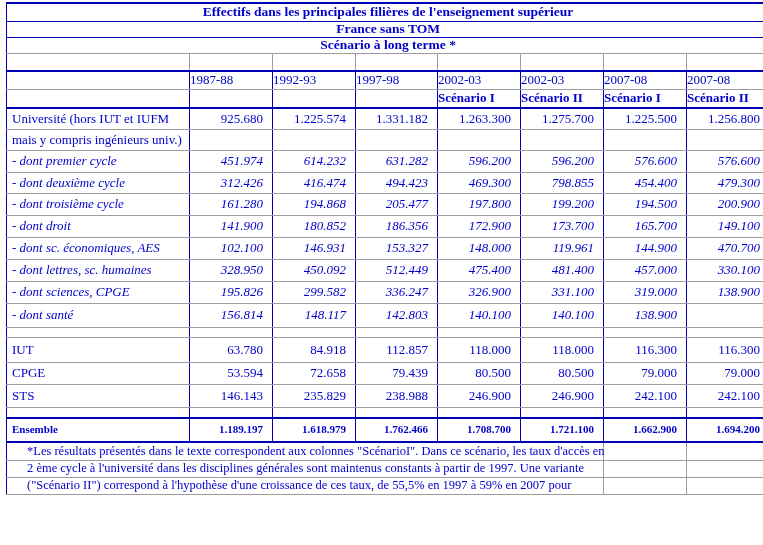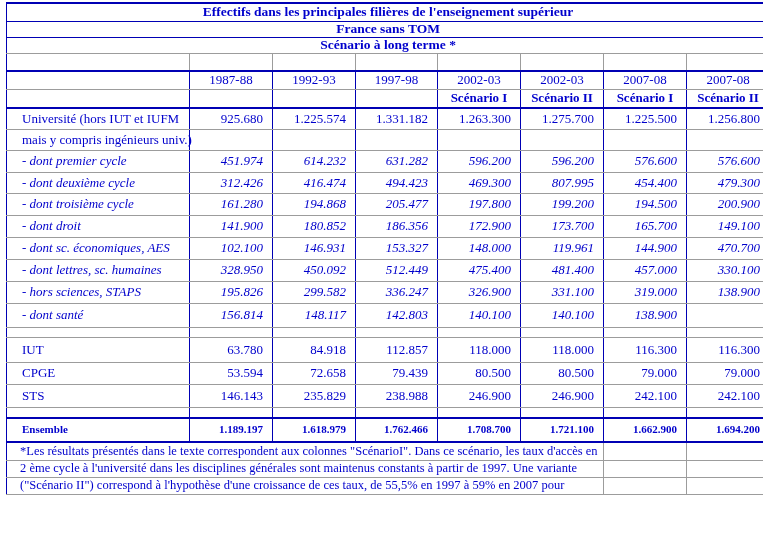--- a/index.html
+++ b/index.html
@@ -15,28 +15,28 @@
        border-bottom:1px solid var(--bg);}
   td{padding:0;font-size:13px;line-height:1.05;white-space:nowrap;vertical-align:middle;overflow:visible;}
   
   tr.hb > td{border-bottom:1px solid var(--bb);}
   tr.hb2 > td{border-bottom:2px solid var(--bb);}
   tr.hg > td{border-bottom:1px solid var(--bg);}
   
   td.vb{border-left:1px solid var(--bb);}
   td.vg{border-left:1px solid var(--bg);}
   
-  .c{text-align:center;}
+  .c{}
   .r{text-align:right;padding-right:9px;}
-  .l{text-align:left;padding-left:15px;}
+  .l{text-align:left;padding-left:5px;}
   .b{font-weight:bold;}
   .i{font-style:italic;}
   .title{font-weight:bold;font-size:13.5px;text-align:center;}
   .ens{font-size:11px;}
-  .fn{font-size:12.5px;padding-left:13px;}
+  .fn{font-size:12.5px;padding-left:20px;}
 </style>
 </head>
 <body>
 
 <table class="sheet">
   <colgroup>
     <col style="width:183px">
       <col style="width:83px">
       <col style="width:83px">
       <col style="width:82px">
@@ -123,21 +123,21 @@
       <td class="vb r i">576.600</td>
       <td class="vb r i">576.600</td>
     </tr>
 
     <tr class="hg" style="height:21px">
       <td class="l i">- dont deuxième cycle</td>
       <td class="vb r i">312.426</td>
       <td class="vb r i">416.474</td>
       <td class="vb r i">494.423</td>
       <td class="vb r i">469.300</td>
-      <td class="vb r i">807.995</td>
+      <td class="vb r i">798.855</td>
       <td class="vb r i">454.400</td>
       <td class="vb r i">479.300</td>
     </tr>
 
     <tr class="hg" style="height:22px">
       <td class="l i">- dont troisième cycle</td>
       <td class="vb r i">161.280</td>
       <td class="vb r i">194.868</td>
       <td class="vb r i">205.477</td>
       <td class="vb r i">197.800</td>
@@ -174,21 +174,21 @@
       <td class="vb r i">328.950</td>
       <td class="vb r i">450.092</td>
       <td class="vb r i">512.449</td>
       <td class="vb r i">475.400</td>
       <td class="vb r i">481.400</td>
       <td class="vb r i">457.000</td>
       <td class="vb r i">330.100</td>
     </tr>
 
     <tr class="hg" style="height:22px">
-      <td class="l i">- hors sciences, STAPS</td>
+      <td class="l i">- dont sciences, CPGE</td>
       <td class="vb r i">195.826</td>
       <td class="vb r i">299.582</td>
       <td class="vb r i">336.247</td>
       <td class="vb r i">326.900</td>
       <td class="vb r i">331.100</td>
       <td class="vb r i">319.000</td>
       <td class="vb r i">138.900</td>
     </tr>
 
     <tr class="hg" style="height:24px">

